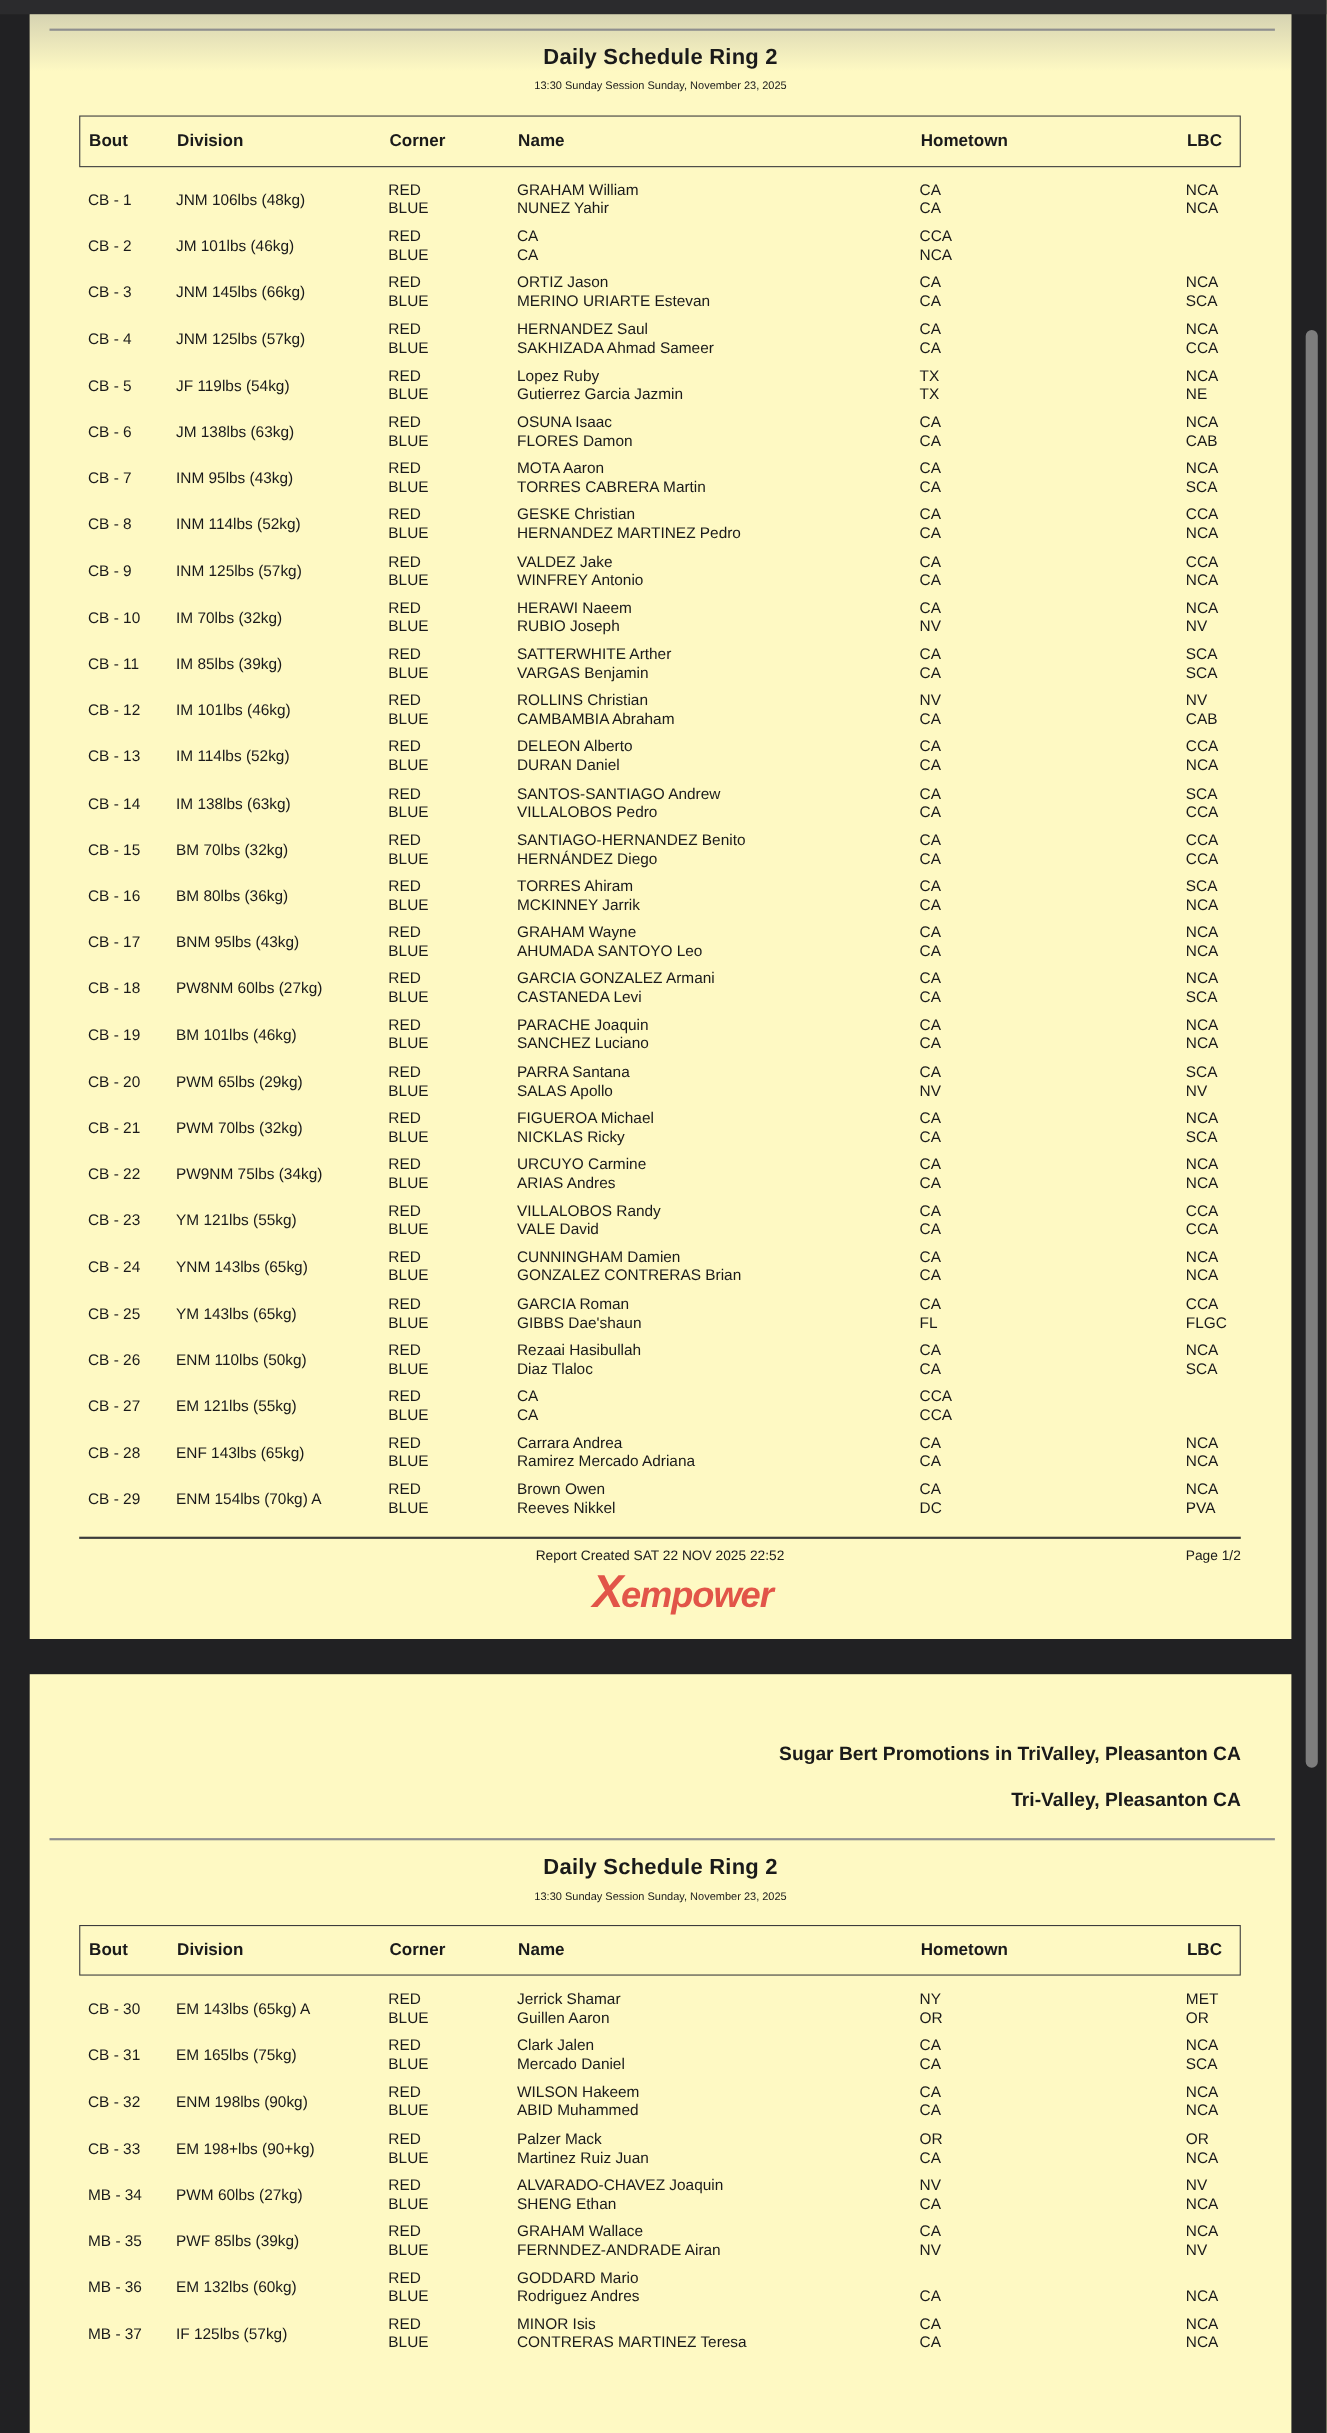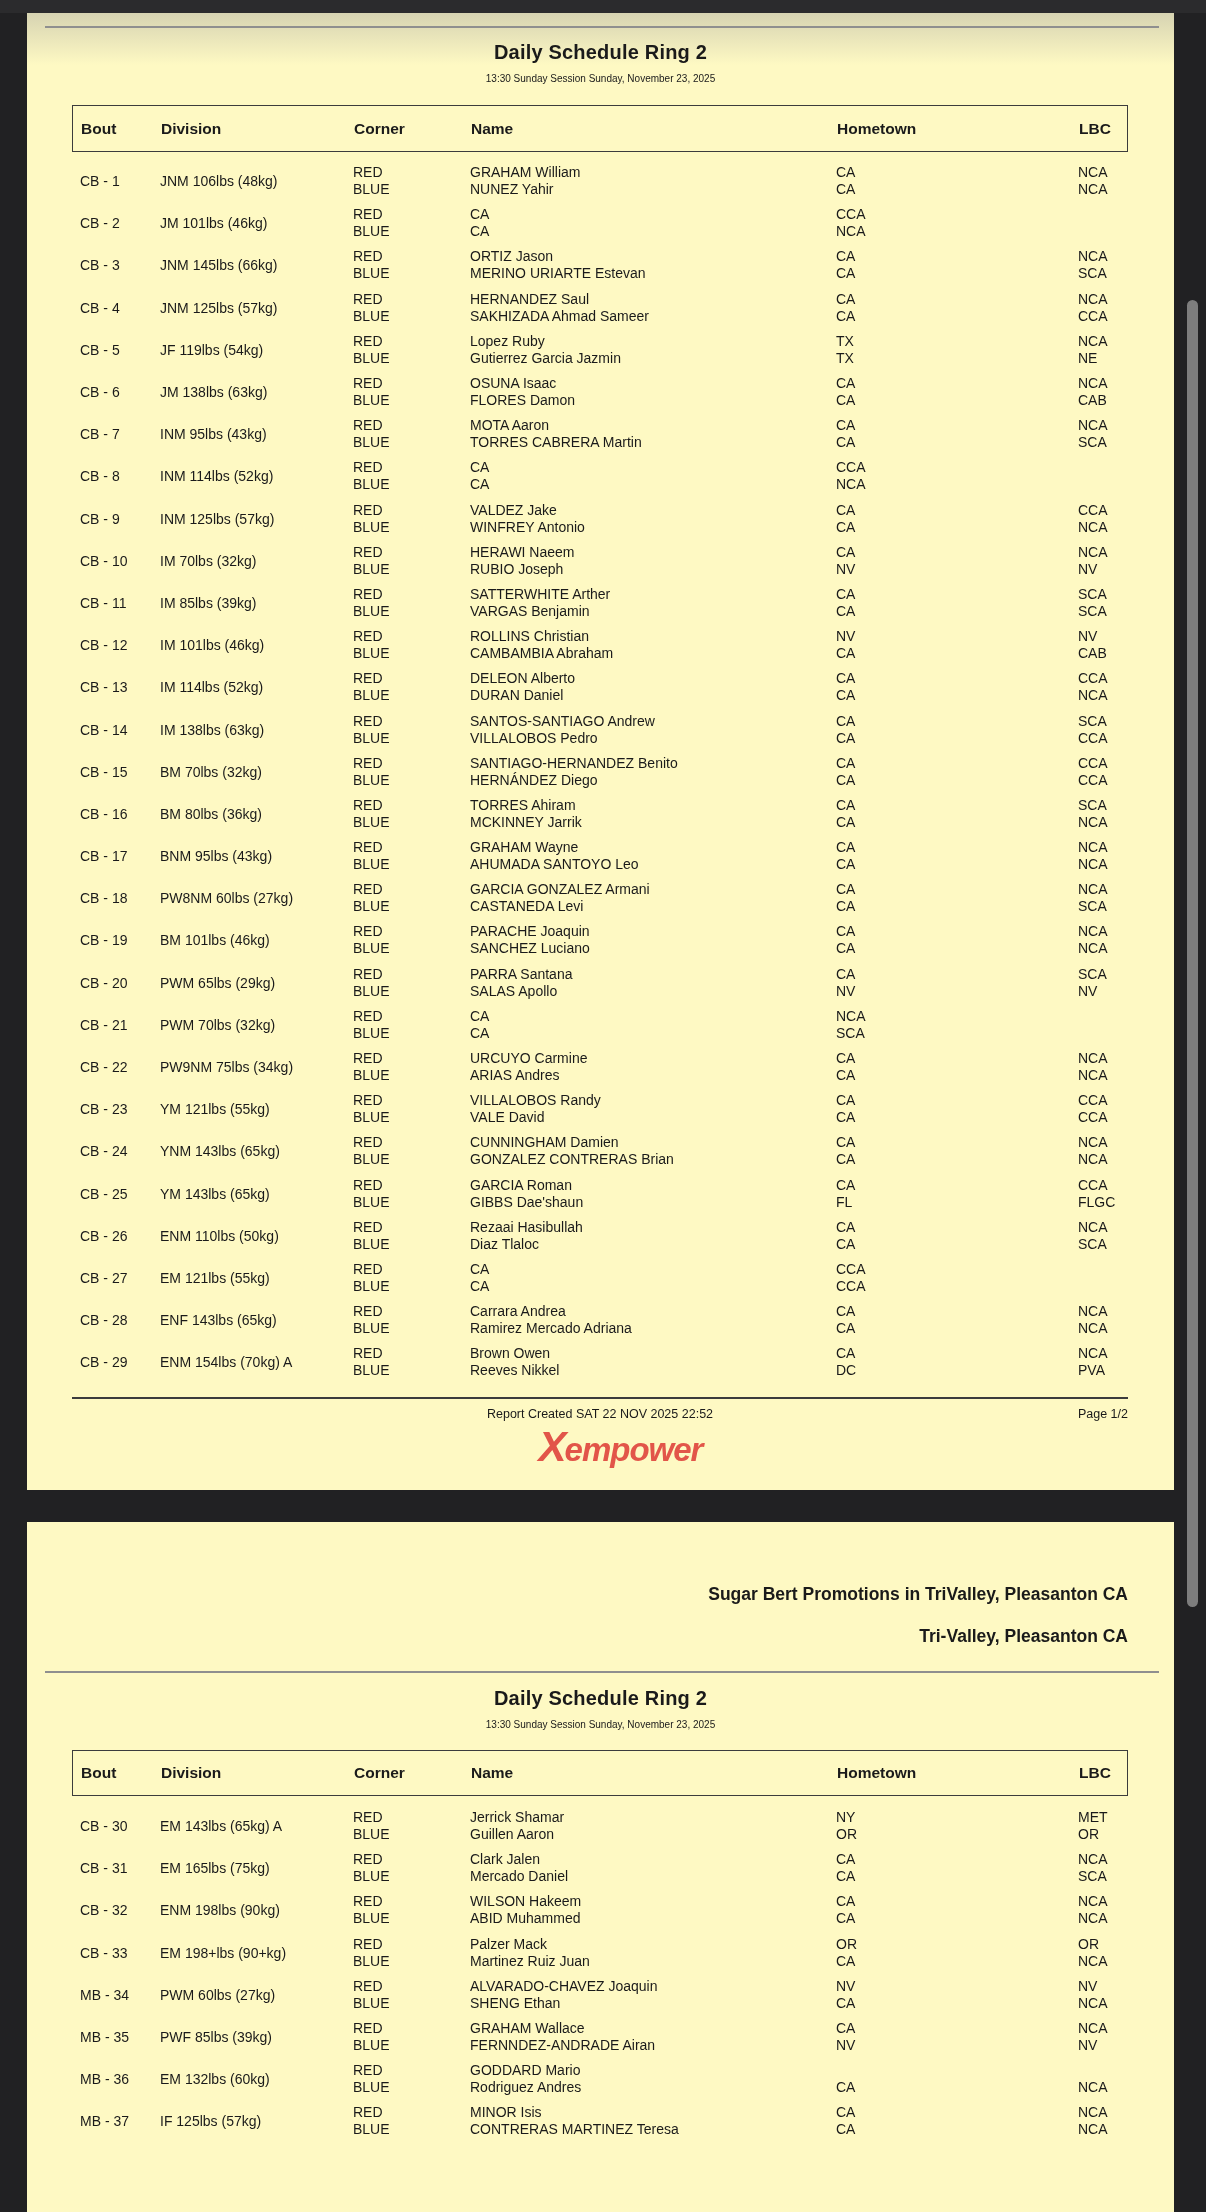--- a/index.html
+++ b/index.html
@@ -263,20 +263,24 @@
         </div>
 
         <div class="bout-row">
           <div class="c-bout">CB - 8</div>
           <div class="c-division">INM 114lbs (52kg)</div>
           <div class="two-line">
             <div class="line">RED</div>
             <div class="line">BLUE</div>
           </div>
           <div class="two-line">
+            <div class="line">GESKE Christian</div>
+            <div class="line">HERNANDEZ MARTINEZ Pedro</div>
+          </div>
+          <div class="two-line">
             <div class="line">CA</div>
             <div class="line">CA</div>
           </div>
           <div class="two-line">
             <div class="line">CCA</div>
             <div class="line">NCA</div>
           </div>
         </div>
 
         <div class="bout-row">
@@ -530,20 +534,24 @@
             <div class="line">NV</div>
           </div>
         </div>
 
         <div class="bout-row">
           <div class="c-bout">CB - 21</div>
           <div class="c-division">PWM 70lbs (32kg)</div>
           <div class="two-line">
             <div class="line">RED</div>
             <div class="line">BLUE</div>
+          </div>
+          <div class="two-line">
+            <div class="line">FIGUEROA Michael</div>
+            <div class="line">NICKLAS Ricky</div>
           </div>
           <div class="two-line">
             <div class="line">CA</div>
             <div class="line">CA</div>
           </div>
           <div class="two-line">
             <div class="line">NCA</div>
             <div class="line">SCA</div>
           </div>
         </div>

